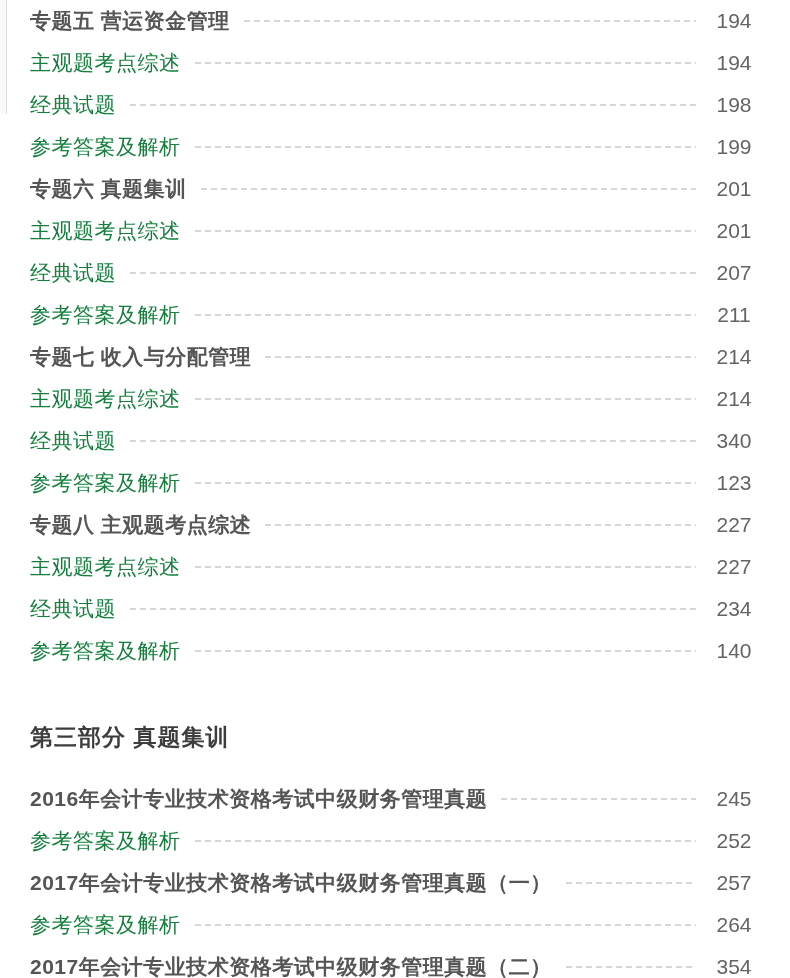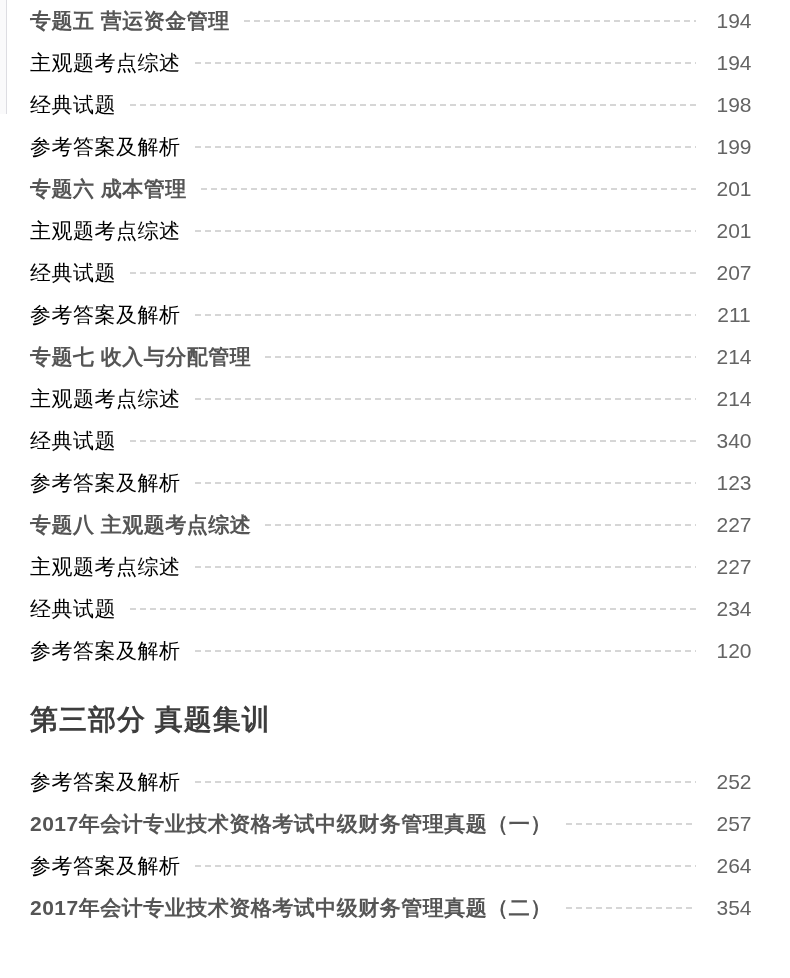--- a/index.html
+++ b/index.html
@@ -35,21 +35,21 @@
   }
   .toc-row {
     display: flex;
     align-items: center;
     height: 42px;
     cursor: pointer;
   }
   .toc-row .label {
     flex: 0 0 auto;
     font-size: 21px;
-    color: #000000;
+    color: #15803d;
     letter-spacing: 0.5px;
     white-space: nowrap;
   }
   .toc-row.emphasis .label {
     font-weight: 700;
     color: #555555;
   }
   .toc-row .leader {
     flex: 1 1 auto;
     height: 2px;
@@ -62,22 +62,22 @@
     opacity: 0.85;
   }
   .toc-row .pagenum {
     flex: 0 0 48px;
     text-align: center;
     font-size: 21px;
     color: #646464;
     font-stretch: condensed;
   }
   .section-header {
-    margin: 28px 0 21px 0;
-    font-size: 28px;
+    margin: 45px 0 21px 0;
+    font-size: 23px;
     line-height: 40px;
     font-weight: 600;
     color: #3d3d3d;
     letter-spacing: 1px;
   }
 </style>
 </head>
 <body>
 
 <div class="page">
@@ -101,21 +101,21 @@
     <span class="pagenum">198</span>
   </div>
 
   <div class="toc-row">
     <span class="label">参考答案及解析</span>
     <span class="leader"></span>
     <span class="pagenum">199</span>
   </div>
 
   <div class="toc-row emphasis">
-    <span class="label">专题六  成本管理</span>
+    <span class="label">专题六  真题集训</span>
     <span class="leader"></span>
     <span class="pagenum">201</span>
   </div>
 
   <div class="toc-row">
     <span class="label">主观题考点综述</span>
     <span class="leader"></span>
     <span class="pagenum">201</span>
   </div>
 
@@ -169,25 +169,30 @@
 
   <div class="toc-row">
     <span class="label">经典试题</span>
     <span class="leader"></span>
     <span class="pagenum">234</span>
   </div>
 
   <div class="toc-row">
     <span class="label">参考答案及解析</span>
     <span class="leader"></span>
-    <span class="pagenum">120</span>
+    <span class="pagenum">140</span>
   </div>
 
   <h2 class="section-header">第三部分  真题集训</h2>
 
+  <div class="toc-row emphasis">
+    <span class="label">2016年会计专业技术资格考试中级财务管理真题</span>
+    <span class="leader"></span>
+    <span class="pagenum">245</span>
+  </div>
 
   <div class="toc-row">
     <span class="label">参考答案及解析</span>
     <span class="leader"></span>
     <span class="pagenum">252</span>
   </div>
 
   <div class="toc-row emphasis">
     <span class="label">2017年会计专业技术资格考试中级财务管理真题（一）</span>
     <span class="leader"></span>

